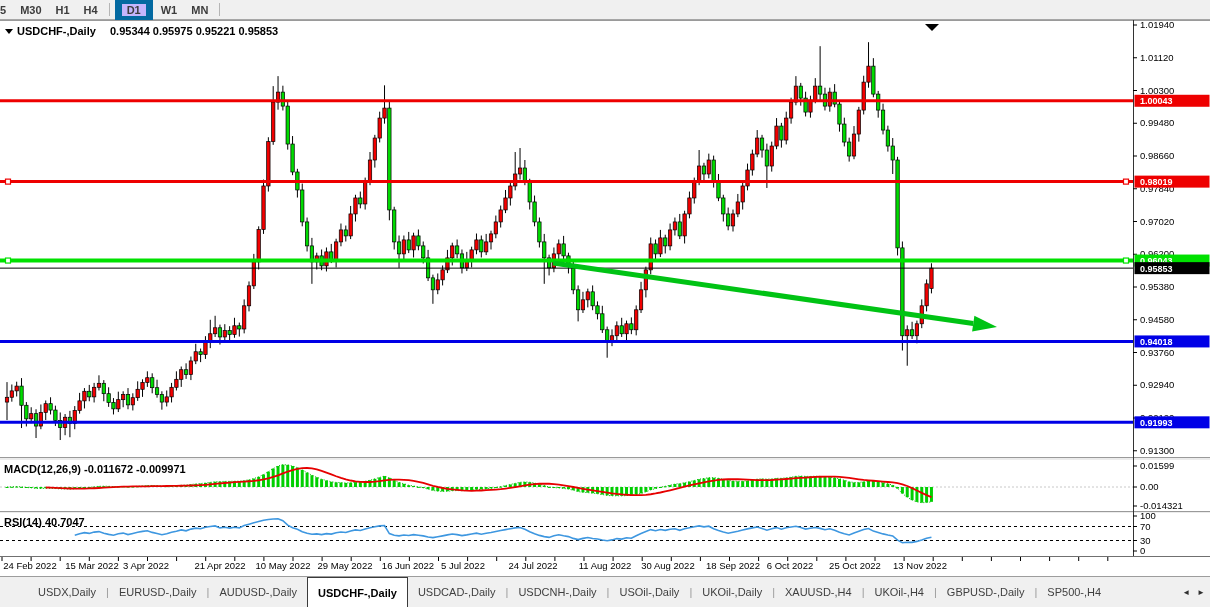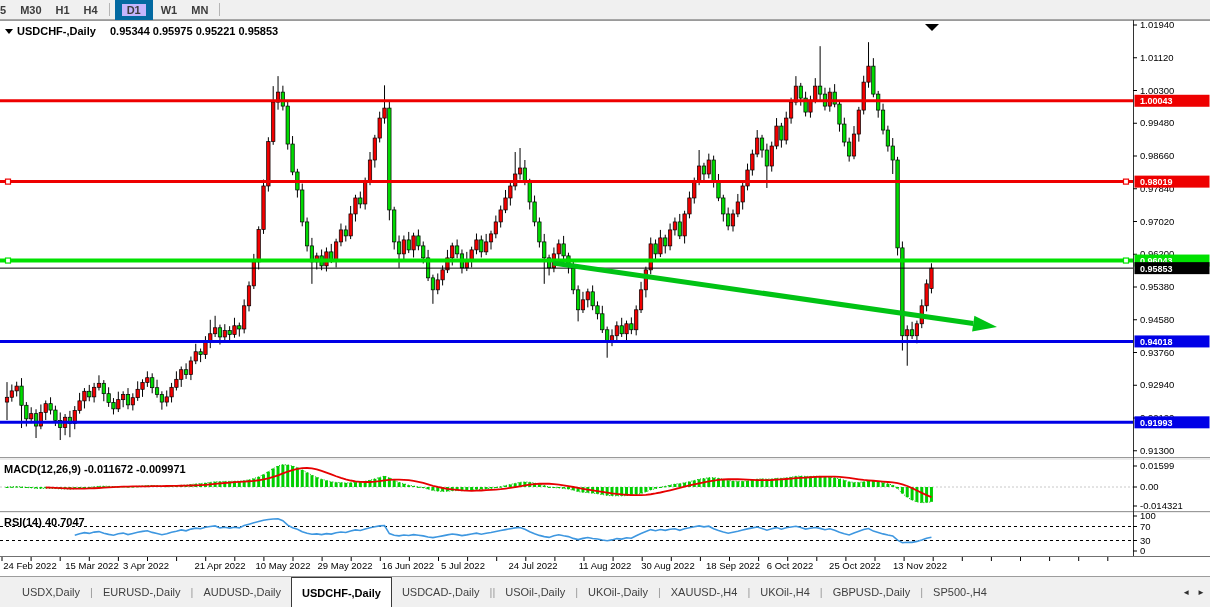--- a/index.html
+++ b/index.html
@@ -10,21 +10,21 @@
   .tbtn{font-size:11px;font-weight:700;color:#3c3c3c;padding:1px 6px;margin:0 1px;cursor:default;white-space:nowrap}
   .tbtn.active{background:#c4b5fd;border:7px solid #0369a1;padding:0 5px}
   .tbtn.clip{margin-left:-6px}
   .tbsep{width:1px;height:13px;background:#b5b5b5;margin:0 4px}
   #stage{position:relative;width:1030px;height:556px;background:#fff}
   svg text{font-family:"Liberation Sans",sans-serif}
   .ttl{font-size:11px;font-weight:700;fill:#000}
   .ax{font-size:9.5px;fill:#000}
   .tag{font-size:9px;font-weight:700;fill:#fff}
   #tabbar{height:31px;background:#f0f0f0;border-top:1px solid #9d9d9d;display:flex;
-    align-items:stretch;font-size:11px;padding-left:12px;position:relative}
+    align-items:stretch;font-size:11px;padding-left:28px;position:relative}
   .tab{padding:0 10px;display:flex;align-items:center;color:#3f3f3f;white-space:nowrap;cursor:default}
   .tab.active{background:#fff;border:1px solid #3a3a3a;border-bottom:none;font-weight:700;color:#000}
   .tsep{display:flex;align-items:center;color:#999}
   .tabscroll{position:absolute;right:5px;top:0;bottom:0;display:flex;align-items:center;gap:7px;
     font-size:8px;color:#2f2f2f}
 </style>
 </head>
 <body>
 
 <div id="toolbar">
@@ -780,20 +780,21 @@
 
 <div id="tabbar">
     <span class="tab">USDX,Daily</span>
     <span class="tsep">|</span>
     <span class="tab">EURUSD-,Daily</span>
     <span class="tsep">|</span>
     <span class="tab">AUDUSD-,Daily</span>
     <span class="tab active">USDCHF-,Daily</span>
     <span class="tab">USDCAD-,Daily</span>
     <span class="tsep">|</span>
+    <span class="tab">USDCNH-,Daily</span>
     <span class="tsep">|</span>
     <span class="tab">USOil-,Daily</span>
     <span class="tsep">|</span>
     <span class="tab">UKOil-,Daily</span>
     <span class="tsep">|</span>
     <span class="tab">XAUUSD-,H4</span>
     <span class="tsep">|</span>
     <span class="tab">UKOil-,H4</span>
     <span class="tsep">|</span>
     <span class="tab">GBPUSD-,Daily</span>

